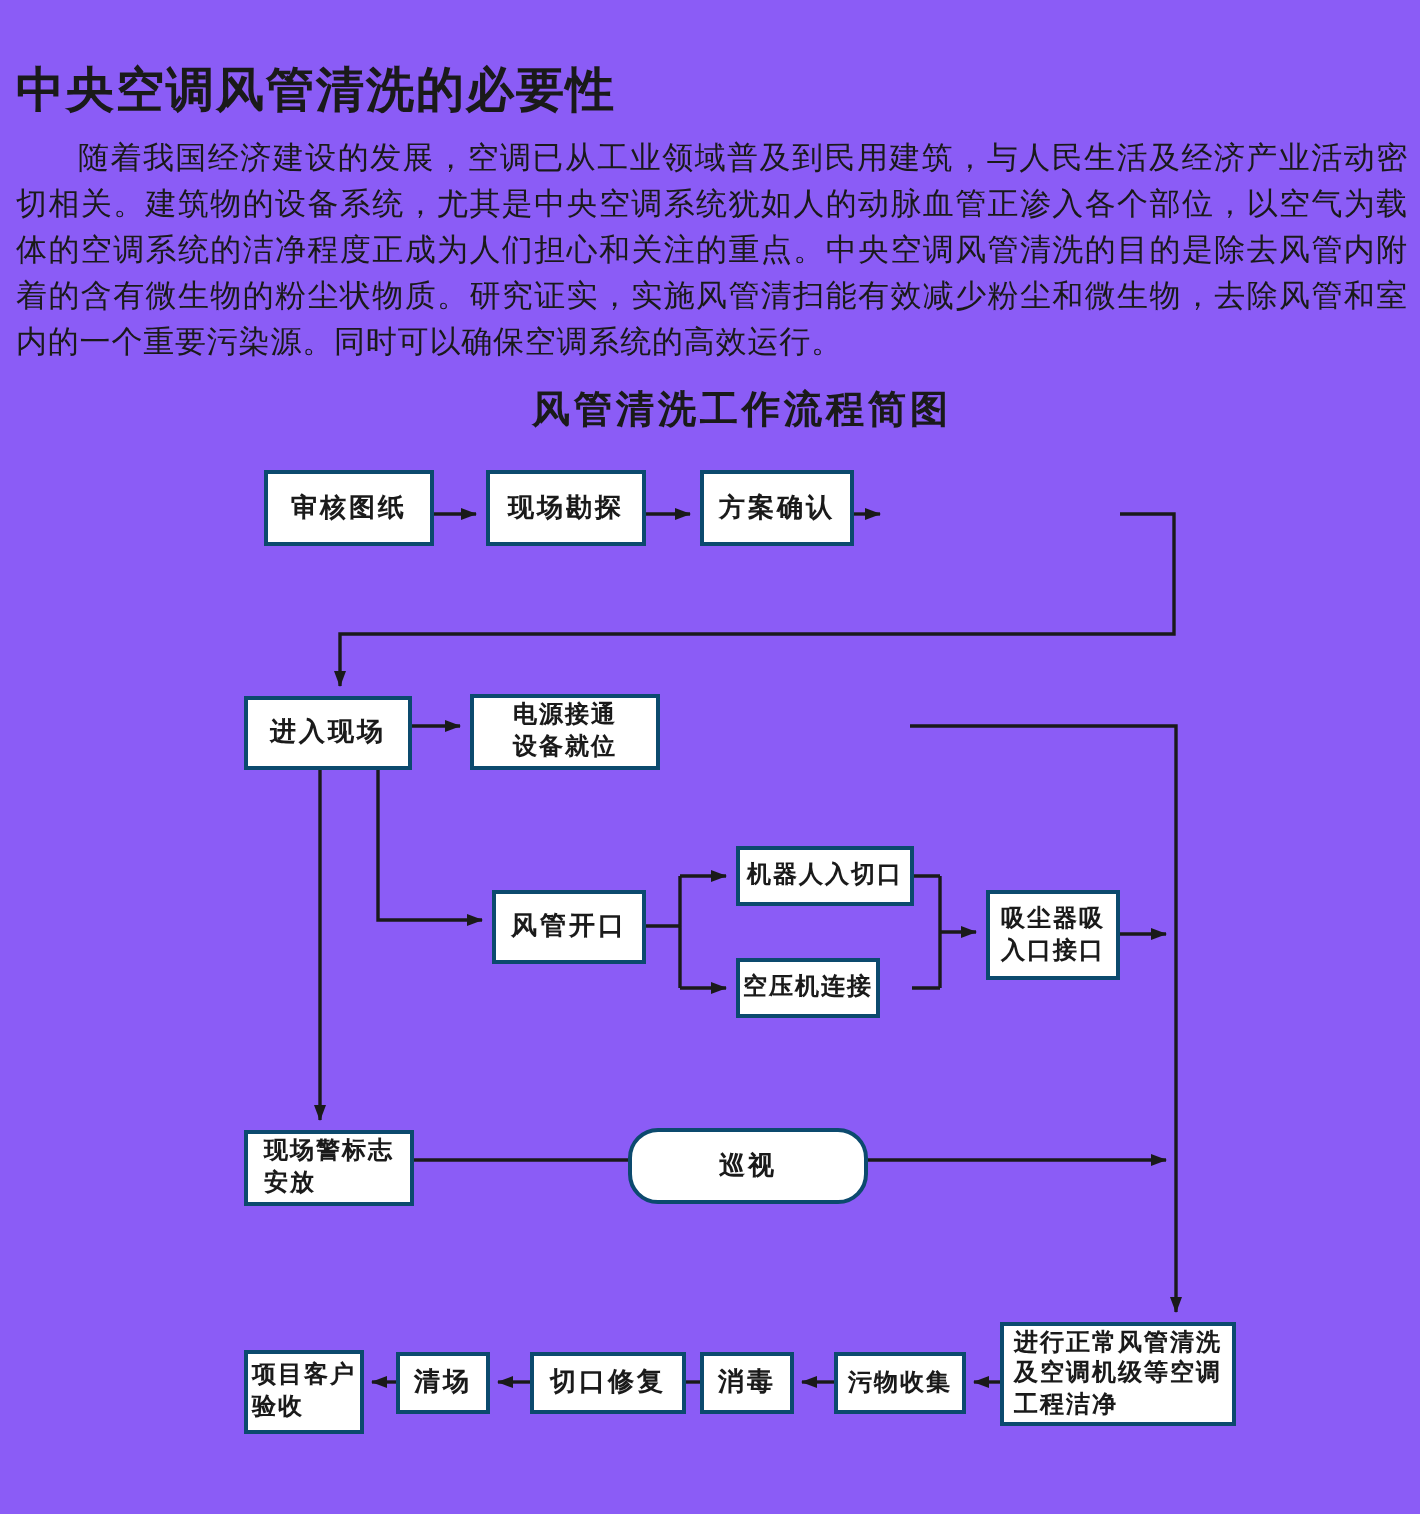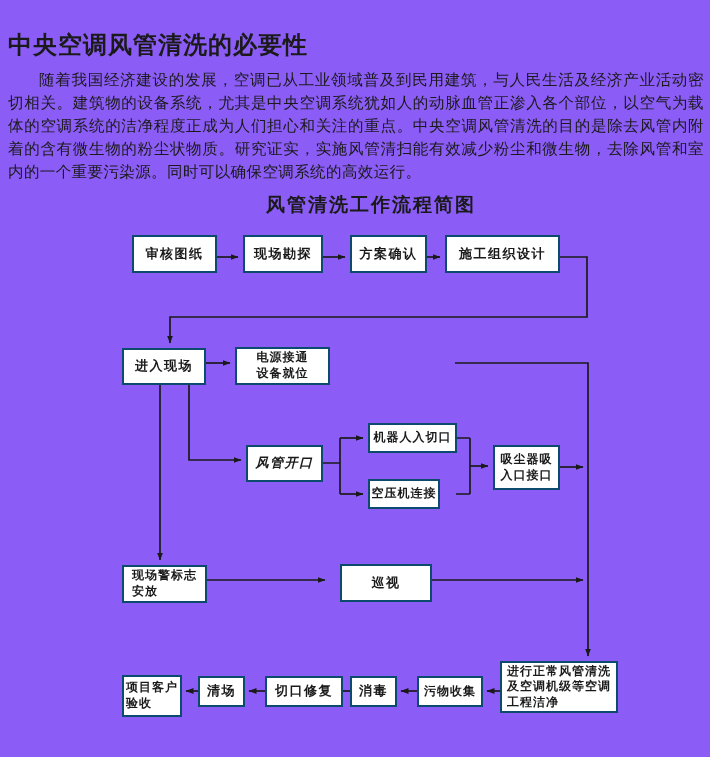--- a/index.html
+++ b/index.html
@@ -48,26 +48,26 @@
   #connectors{position:absolute;left:0;top:0;pointer-events:none;}
 
   
   #n-review      {left:132px;top:235px;width:85px; height:38px;}
   #n-survey      {left:243px;top:235px;width:80px; height:38px;}
   #n-plan        {left:350px;top:235px;width:77px; height:38px;}
   #n-orgdesign   {left:445px;top:235px;width:115px;height:38px;}
   #n-enter       {left:122px;top:348px;width:84px; height:37px;}
   #n-power       {left:235px;top:347px;width:95px; height:38px;}
   #n-protect     {left:368px;top:349px;width:87px; height:38px;}
-  #n-ductopen    {left:246px;top:445px;width:77px; height:37px;font-style:italic;}
+  #n-ductopen    {left:246px;top:445px;width:77px; height:37px;}
   #n-robot       {left:368px;top:423px;width:89px; height:30px;justify-content:center;}
   #n-compressor  {left:368px;top:479px;width:72px; height:30px;}
   #n-vacuum      {left:493px;top:445px;width:67px; height:45px;}
   #n-warning     {left:122px;top:565px;width:85px; height:38px;}
-  #n-patrol      {left:340px;top:564px;width:92px;height:38px;}
+  #n-patrol      {left:314px;top:564px;width:120px;height:38px;border-radius:15px;}
   #n-cleaning    {left:500px;top:661px;width:118px;height:52px;}
   #n-waste       {left:417px;top:676px;width:66px; height:31px;}
   #n-disinfect   {left:350px;top:676px;width:47px; height:31px;}
   #n-repair      {left:265px;top:676px;width:78px; height:31px;}
   #n-clear       {left:198px;top:676px;width:47px; height:31px;}
   #n-accept      {left:122px;top:675px;width:60px; height:42px;}
 </style>
 </head>
 <body>
 
@@ -112,23 +112,20 @@
 
   <div id="n-review" class="flow-node center">
     <span class="lbl">审核图纸</span>
   </div>
   <div id="n-survey" class="flow-node center">
     <span class="lbl">现场勘探</span>
   </div>
   <div id="n-plan" class="flow-node center">
     <span class="lbl">方案确认</span>
   </div>
-  <div id="n-orgdesign" class="flow-node center">
-    <span class="lbl">施工组织设计</span>
-  </div>
   <div id="n-enter" class="flow-node center">
     <span class="lbl">进入现场</span>
   </div>
   <div id="n-power" class="flow-node small center">
     <span class="lbl">电源接通
 设备就位</span>
   </div>
   <div id="n-ductopen" class="flow-node center">
     <span class="lbl">风管开口</span>
   </div>

